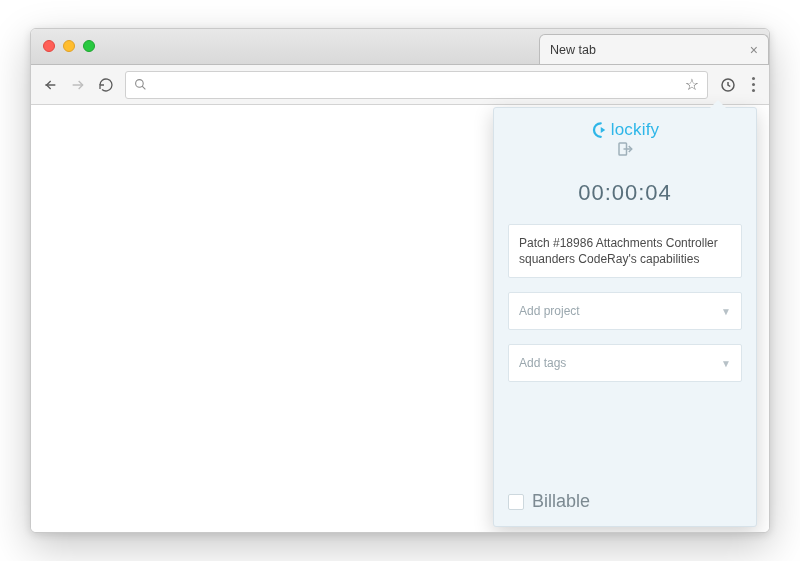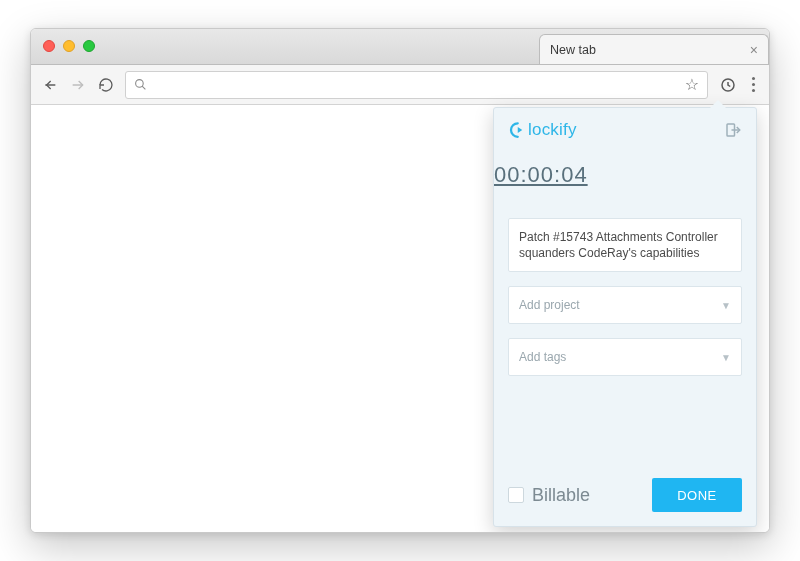--- a/index.html
+++ b/index.html
@@ -98,35 +98,36 @@
   }
   .popup::before {
     content:"";
     position:absolute;
     top:-8px; right:30px;
     border-left:8px solid transparent;
     border-right:8px solid transparent;
     border-bottom:8px solid #eef5f9;
   }
   .popup-head {
-    display:flex; align-items:center; justify-content:space-between;
+    display:flex; align-items:center; 
     padding: 12px 14px 8px 14px;
+    flex-direction: column;
   }
   .logo { display:flex; align-items:center; gap:2px; }
   .logo-mark { width:18px; height:18px; }
   .logo-text { font-size:17px; font-weight:500; color:#2eb6e8; letter-spacing:0.2px; }
   .exit-icon { color:#9fb0ba; }
 
   .timer {
+    text-align:center;
     font-size:22px;
     color:#59707c;
     letter-spacing:1px;
-    padding: 14px 0 30px 0;
+    padding: 14px 0 18px 0;
     font-weight:400;
-    text-decoration:underline;
   }
 
   .field {
     margin: 0 14px 14px 14px;
     background:#fff;
     border:1px solid #dbe5eb;
     border-radius:2px;
     padding:10px 10px;
     font-size:12px;
     color:#4b4b4b;
@@ -223,35 +224,34 @@
         </div>
         <svg class="exit-icon" width="18" height="18" viewBox="0 0 24 24" fill="none" stroke="currentColor" stroke-width="2">
           <rect x="4" y="4" width="10" height="16" rx="1"></rect>
             <polyline points="17 8 21 12 17 16"></polyline>
             <line x1="10" y1="12" x2="21" y2="12"></line>
         </svg>
       </div>
 
       <div class="timer">00:00:04</div>
 
-      <div class="field desc">Patch #15743 Attachments Controller squanders CodeRay's capabilities</div>
+      <div class="field desc">Patch #18986 Attachments Controller squanders CodeRay's capabilities</div>
 
       <div class="field select">
         <span>Add project</span>
         <span class="caret">▼</span>
       </div>
 
       <div class="field select">
         <span>Add tags</span>
         <span class="caret">▼</span>
       </div>
 
       <div class="footer">
         <label class="billable">
           <span class="chk"></span>
           <span>Billable</span>
         </label>
-        <button class="done-btn">DONE</button>
       </div>
     </div>
 
   </div>
 </div>
 
 </body></html>

